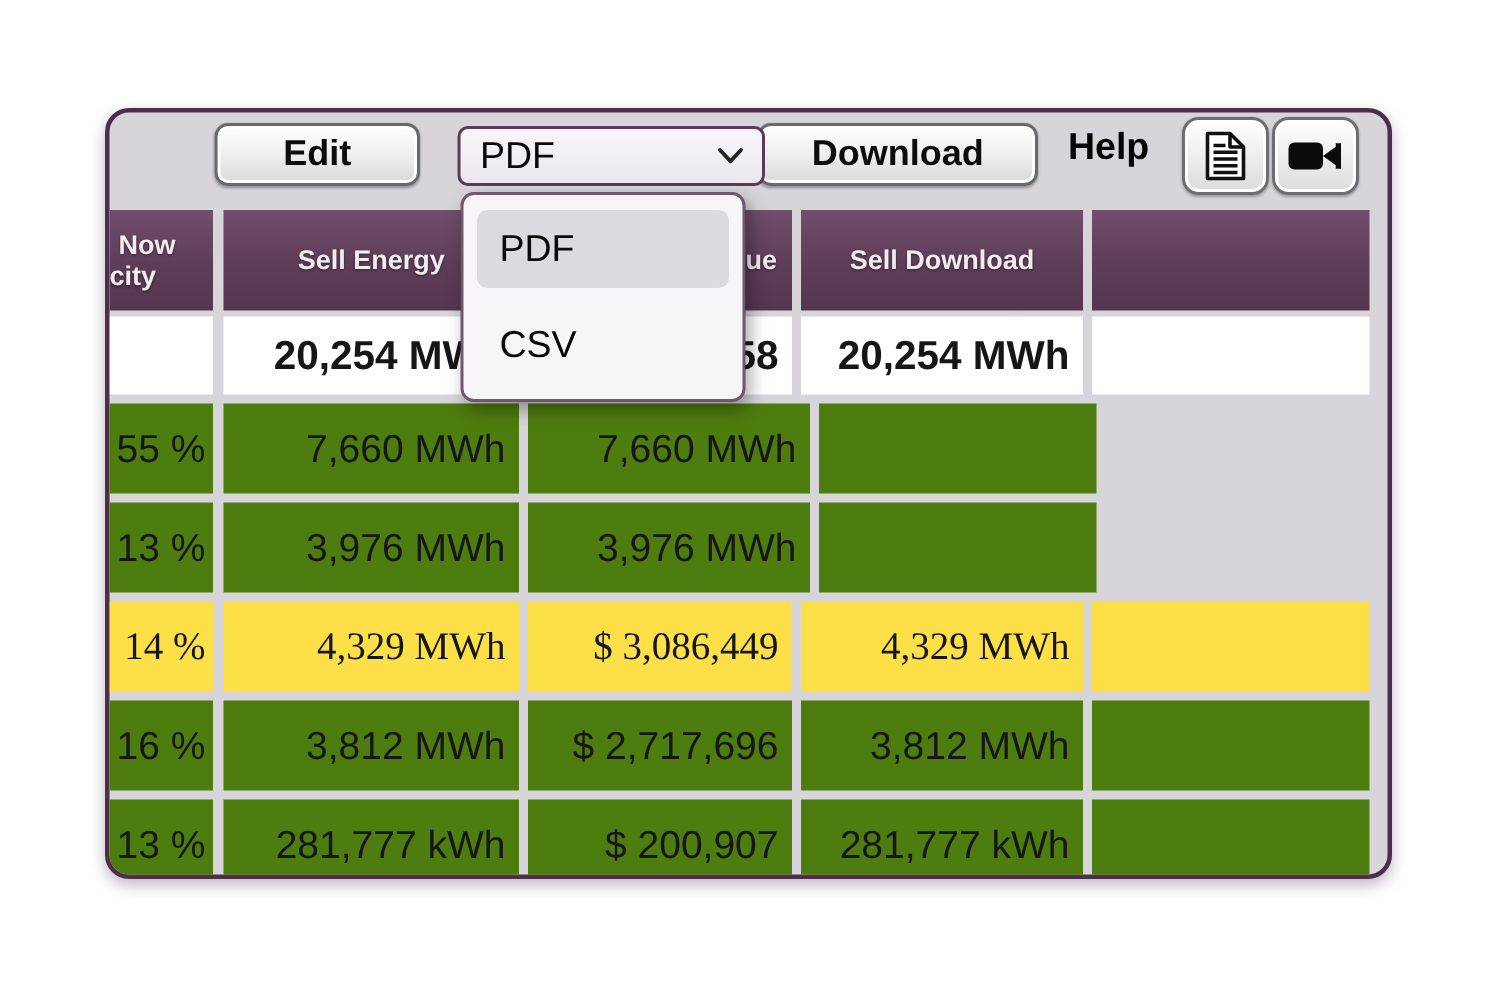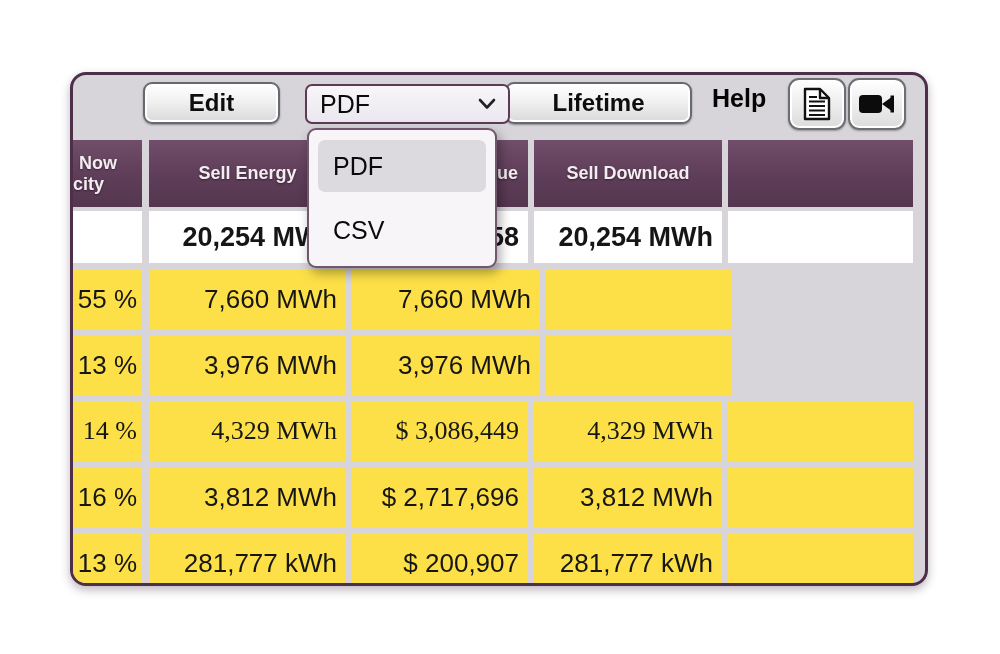--- a/index.html
+++ b/index.html
@@ -73,21 +73,21 @@
     display:flex;align-items:center;justify-content:center;
     text-shadow:0 1px 2px rgba(0,0,0,0.45);
   }
   .trow.header{margin-bottom:4px;}
   .th.c1{justify-content:flex-start;overflow:hidden;}
   .th .twolines{line-height:1.15;white-space:nowrap;}
   .th .l1{margin-left:6px;}
   .th .l2{margin-left:-10px;}
   .th.c3{justify-content:flex-end;padding-right:10px;}
   .td{
-    height:60px;background:#fde047;
+    height:60px;background:#4d7c0f;
     display:flex;align-items:center;justify-content:flex-end;
     font-size:26px;color:#161616;padding-right:9px;
   }
   .td.c1{padding-right:5px;}
   .trow.totals .td{height:52px;background:#ffffff;font-weight:bold;font-size:27px;}
   .trow.hl .td{background:#fde047;font-family:Liberation Serif, serif;}
   
   svg{display:block;}
 </style>
 </head>
@@ -160,21 +160,21 @@
 
   <div class="select">
     <span>PDF</span>
     <span class="chev">
       <svg width="18" height="12" viewBox="0 0 18 12">
         <polyline points="2,2 9,9.5 16,2" fill="none" stroke="#222" stroke-width="2.6" stroke-linecap="round" stroke-linejoin="round"></polyline>
       </svg>
     </span>
   </div>
 
-  <div class="btn btn-download">Lifetime</div>
+  <div class="btn btn-download">Download</div>
 
   <div class="help">Help</div>
 
   <div class="icon-btn doc">
     <span>
       <svg width="28" height="34" viewBox="0 0 28 34">
         <path d="M2,2 h15 l9,9 v21 h-24 z" fill="#ffffff" stroke="#111" stroke-width="2.4" stroke-linejoin="round"></path>
         <path d="M17,2 v9 h9" fill="none" stroke="#111" stroke-width="2.4" stroke-linejoin="round"></path>
         <line x1="6" y1="10" x2="14" y2="10" stroke="#111" stroke-width="2.2"></line>
         <line x1="6" y1="14.5" x2="22" y2="14.5" stroke="#111" stroke-width="2.2"></line>

